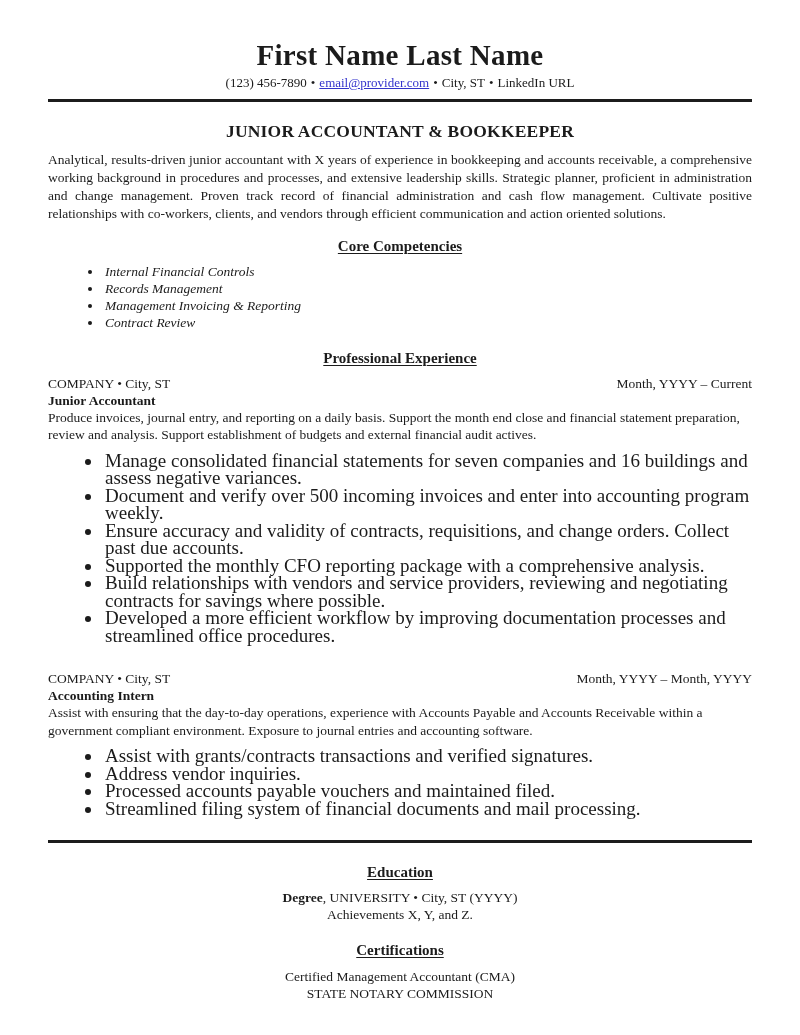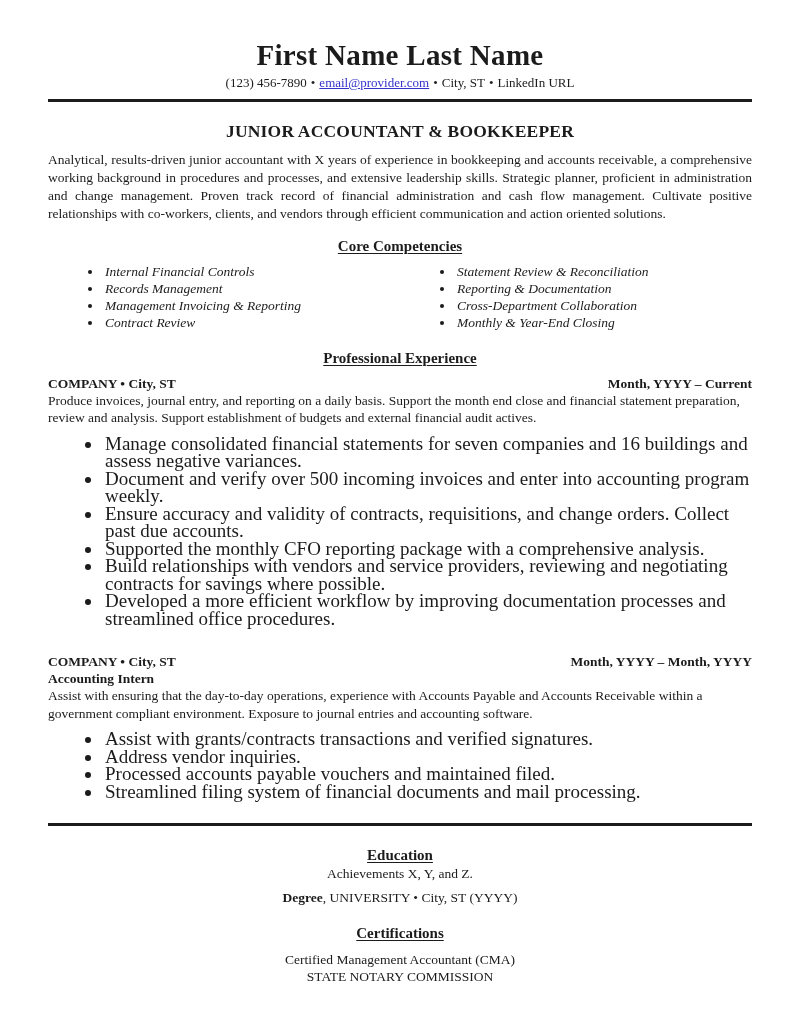--- a/index.html
+++ b/index.html
@@ -77,21 +77,21 @@
     line-height: 17px;
   }
   ul.bullets li { padding-left: 2px; font-style: italic; }
 
   
   .job { margin-top: 7px; }
   .job + .job { margin-top: 26px; }
   .job-header {
     display: flex;
     justify-content: space-between;
-    font-weight: bold;
+    font-weight: normal;
     font-size: 13.5px;
     line-height: 17px;
   }
   .job-role { font-weight: bold; font-size: 13.5px; line-height: 17px; }
   .job-desc { font-size: 13.5px; line-height: 17.5px; }
   ul.job-bullets {
     margin: 8px 0 0 0;
     padding-left: 55px;
     font-size: 19px;
     line-height: 17.5px;
@@ -135,39 +135,32 @@
     <div class="section-heading mt-comp">Core Competencies</div>
     <div class="comp-columns">
       <div class="comp-col">
         <ul class="bullets">
             <li>Internal Financial Controls</li>
             <li>Records Management</li>
             <li>Management Invoicing &amp; Reporting</li>
             <li>Contract Review</li>
           </ul>
       </div>
-      <div class="comp-col">
-        <ul class="bullets">
-            <li>Statement Review &amp; Reconciliation</li>
-            <li>Reporting &amp; Documentation</li>
-            <li>Cross-Department Collaboration</li>
-            <li>Monthly &amp; Year-End Closing</li>
-          </ul>
-      </div>
     </div>
   </section>
 
   <section>
     <div class="section-heading mt-exp">Professional Experience</div>
 
     <div class="job">
       <div class="job-header">
         <span>COMPANY • City, ST</span>
         <span>Month, YYYY – Current</span>
       </div>
+      <div class="job-role">Junior Accountant</div>
       <div class="job-desc">Produce invoices, journal entry, and reporting on a daily basis. Support the month end close and financial statement preparation, review and analysis.  Support establishment of budgets and external financial audit actives.</div>
       <ul class="job-bullets">
           <li>Manage consolidated financial statements for seven companies and 16 buildings and assess negative variances.</li>
           <li>Document and verify over 500 incoming invoices and enter into accounting program weekly.</li>
           <li>Ensure accuracy and validity of contracts, requisitions, and change orders.  Collect past due accounts.</li>
           <li>Supported the monthly CFO reporting package with a comprehensive analysis.</li>
           <li>Build relationships with vendors and service providers, reviewing and negotiating contracts for savings where possible.</li>
           <li>Developed a more efficient workflow by improving documentation processes and streamlined office procedures.</li>
         </ul>
     </div>
@@ -185,24 +178,24 @@
           <li>Processed accounts payable vouchers and maintained filed.</li>
           <li>Streamlined filing system of financial documents and mail processing.</li>
         </ul>
     </div>
   </section>
 
   <hr class="rule-bottom">
 
   <section>
     <div class="section-heading mt-edu">Education</div>
-    <div class="center-line">Achievements X, Y, and Z.</div>
     <div class="center-line edu-degree-line">
       <span class="bold">Degree</span><span>, UNIVERSITY • City, ST (YYYY)</span>
     </div>
+    <div class="center-line">Achievements X, Y, and Z.</div>
   </section>
 
   <section>
     <div class="section-heading mt-cert">Certifications</div>
     <div class="center-line cert-first">Certified Management Accountant (CMA)</div>
     <div class="center-line">STATE NOTARY COMMISSION</div>
   </section>
 
 </div>
 

